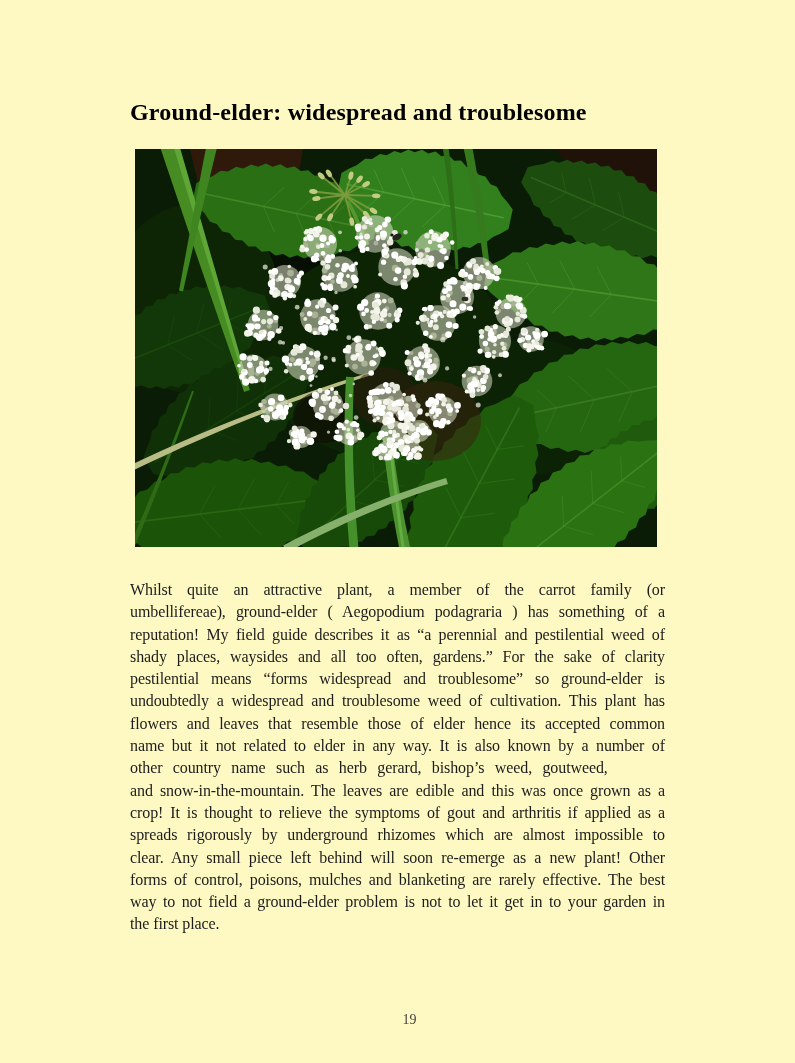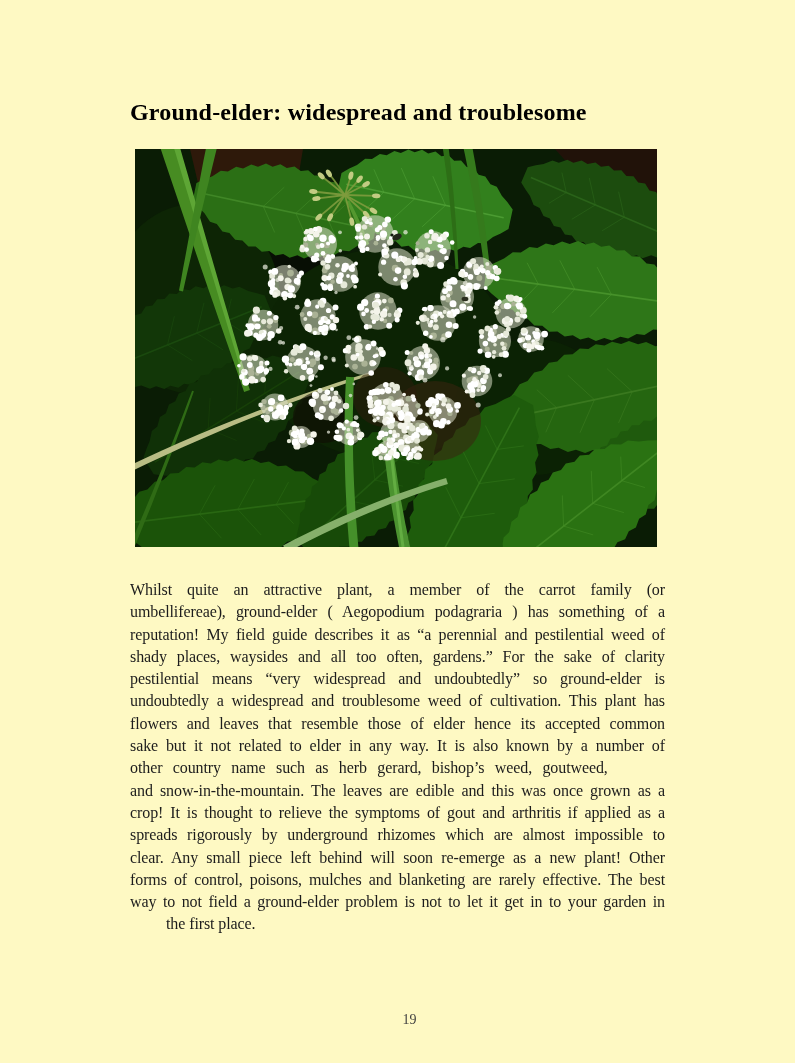--- a/index.html
+++ b/index.html
@@ -18,21 +18,21 @@
   .photo svg{display:block;}
   .bodytext{
     position:absolute;left:130px;top:579px;width:535px;
     font-size:16px;letter-spacing:-0.1px;color:#1c1c1c;
   }
   .bline{
     line-height:22.3px;height:22.3px;
     text-align:justify;text-align-last:justify;
   }
   .bline.wide{text-align-last:left;word-spacing:6.5px;}
-  .bline.last{text-align-last:left;margin-left:36px;}
+  .bline.last{text-align-last:left;}
   .it{}
   .pageno{
     position:absolute;left:12px;top:1012px;width:100%;
     text-align:center;font-size:14px;color:#3f3f3f;
   }
 </style>
 </head>
 <body>
 
 <div class="page">
@@ -1133,24 +1133,24 @@
         <circle cx="257" cy="86" r="1.6" fill="#15180f"></circle>
         <ellipse cx="330" cy="150" rx="3.4" ry="2.2" fill="#2a2d1e"></ellipse>
       </svg>
   </figure>
 
   <div class="bodytext">
       <div class="bline"><span>Whilst quite an attractive plant, a member of the carrot family (or</span></div>
       <div class="bline"><span>umbellifereae), ground-elder ( </span><span class="it">Aegopodium podagraria</span><span> ) has something of a</span></div>
       <div class="bline"><span>reputation! My field guide describes it as “a perennial and pestilential weed of</span></div>
       <div class="bline"><span>shady places, waysides and all too often, gardens.” For the sake of clarity</span></div>
-      <div class="bline"><span>pestilential means “very widespread and undoubtedly” so ground-elder is</span></div>
+      <div class="bline"><span>pestilential means “forms widespread and troublesome” so ground-elder is</span></div>
       <div class="bline"><span>undoubtedly a widespread and troublesome weed of cultivation. This plant has</span></div>
       <div class="bline"><span>flowers and leaves that resemble those of elder hence its accepted common</span></div>
-      <div class="bline"><span>sake but it not related to elder in any way. It is also known by a number of</span></div>
+      <div class="bline"><span>name but it not related to elder in any way. It is also known by a number of</span></div>
       <div class="bline wide"><span>other country name such as herb gerard, bishop’s weed, goutweed,</span></div>
       <div class="bline"><span>and snow-in-the-mountain. The leaves are edible and this was once grown as a</span></div>
       <div class="bline"><span>crop! It is thought to relieve the symptoms of gout and arthritis if applied as a</span></div>
       <div class="bline"><span>spreads rigorously by underground rhizomes which are almost impossible to</span></div>
       <div class="bline"><span>clear. Any small piece left behind will soon re-emerge as a new plant! Other</span></div>
       <div class="bline"><span>forms of control, poisons, mulches and blanketing are rarely effective. The best</span></div>
       <div class="bline"><span>way to not field a ground-elder problem is not to let it get in to your garden in</span></div>
       <div class="bline last"><span>the first place.</span></div>
     </div>
 

